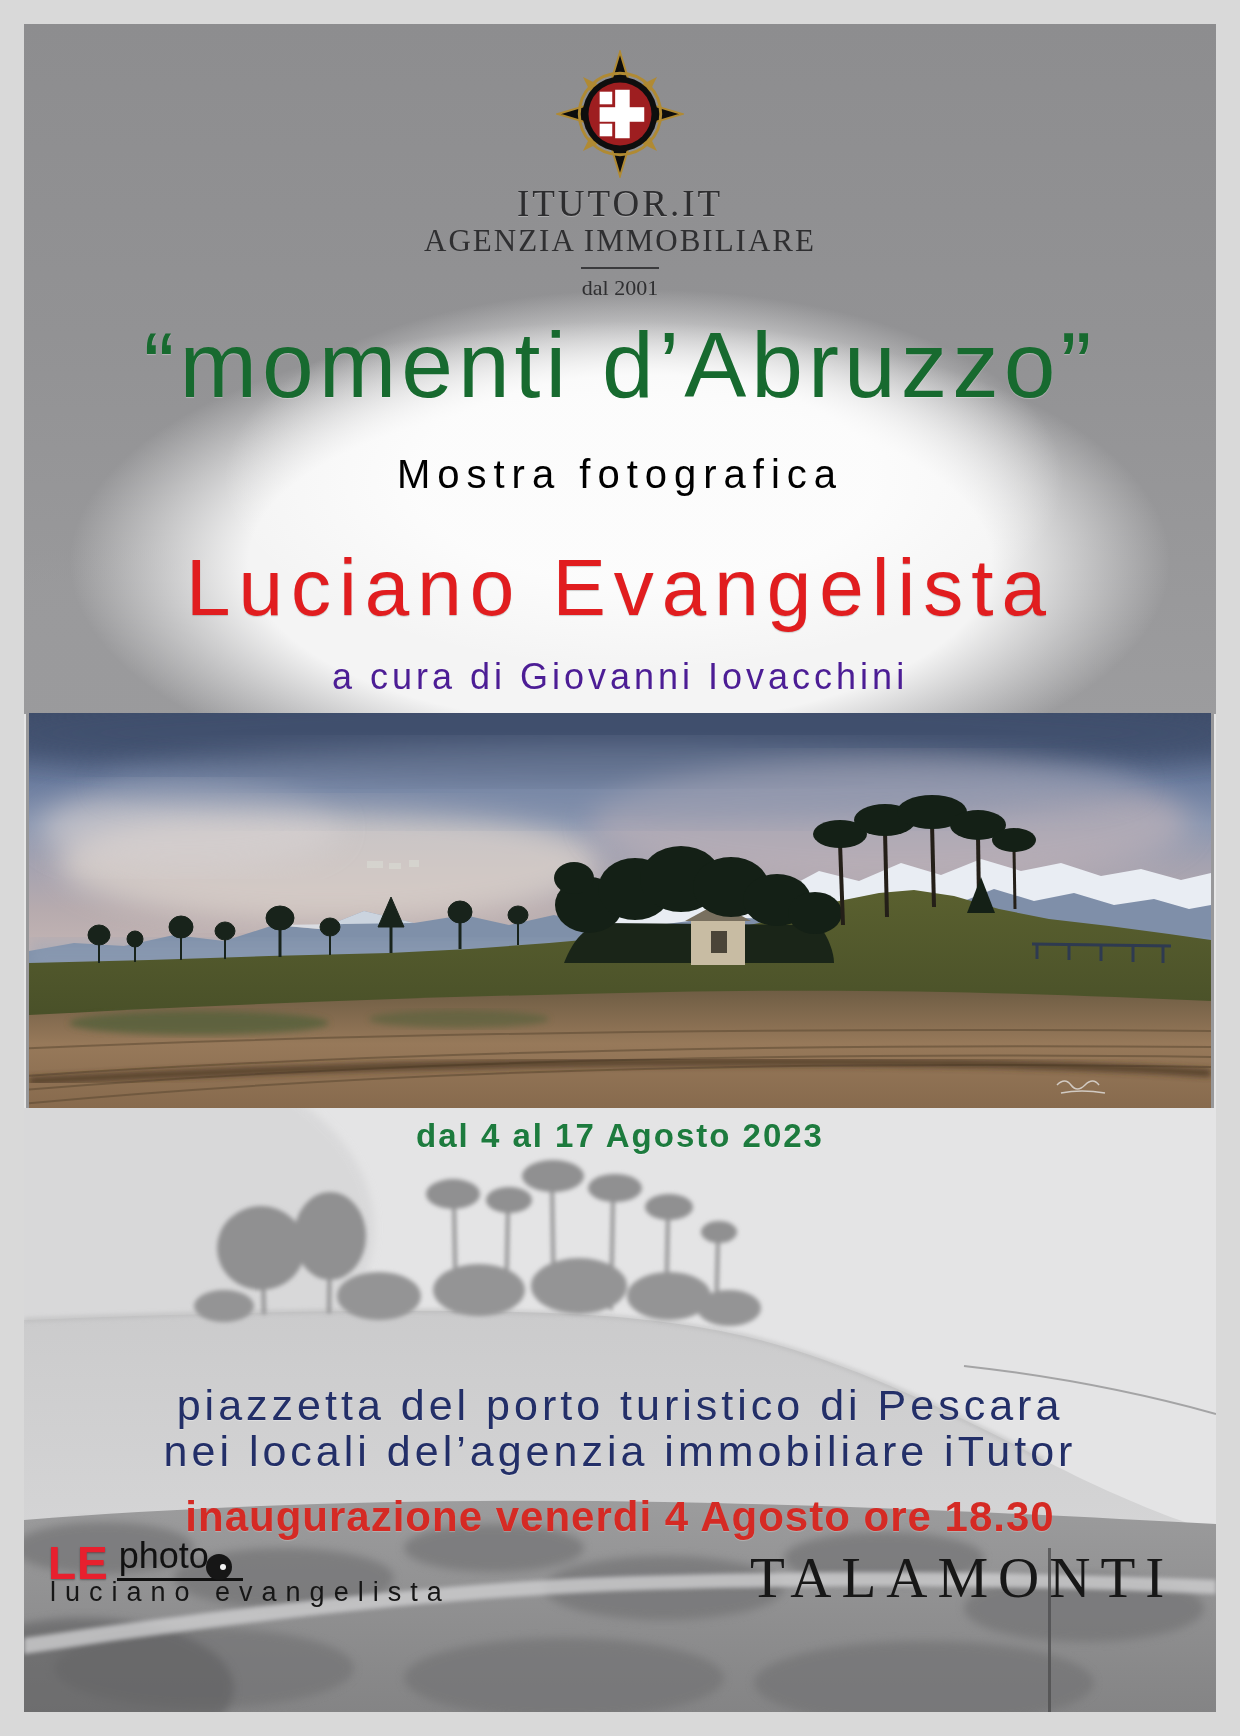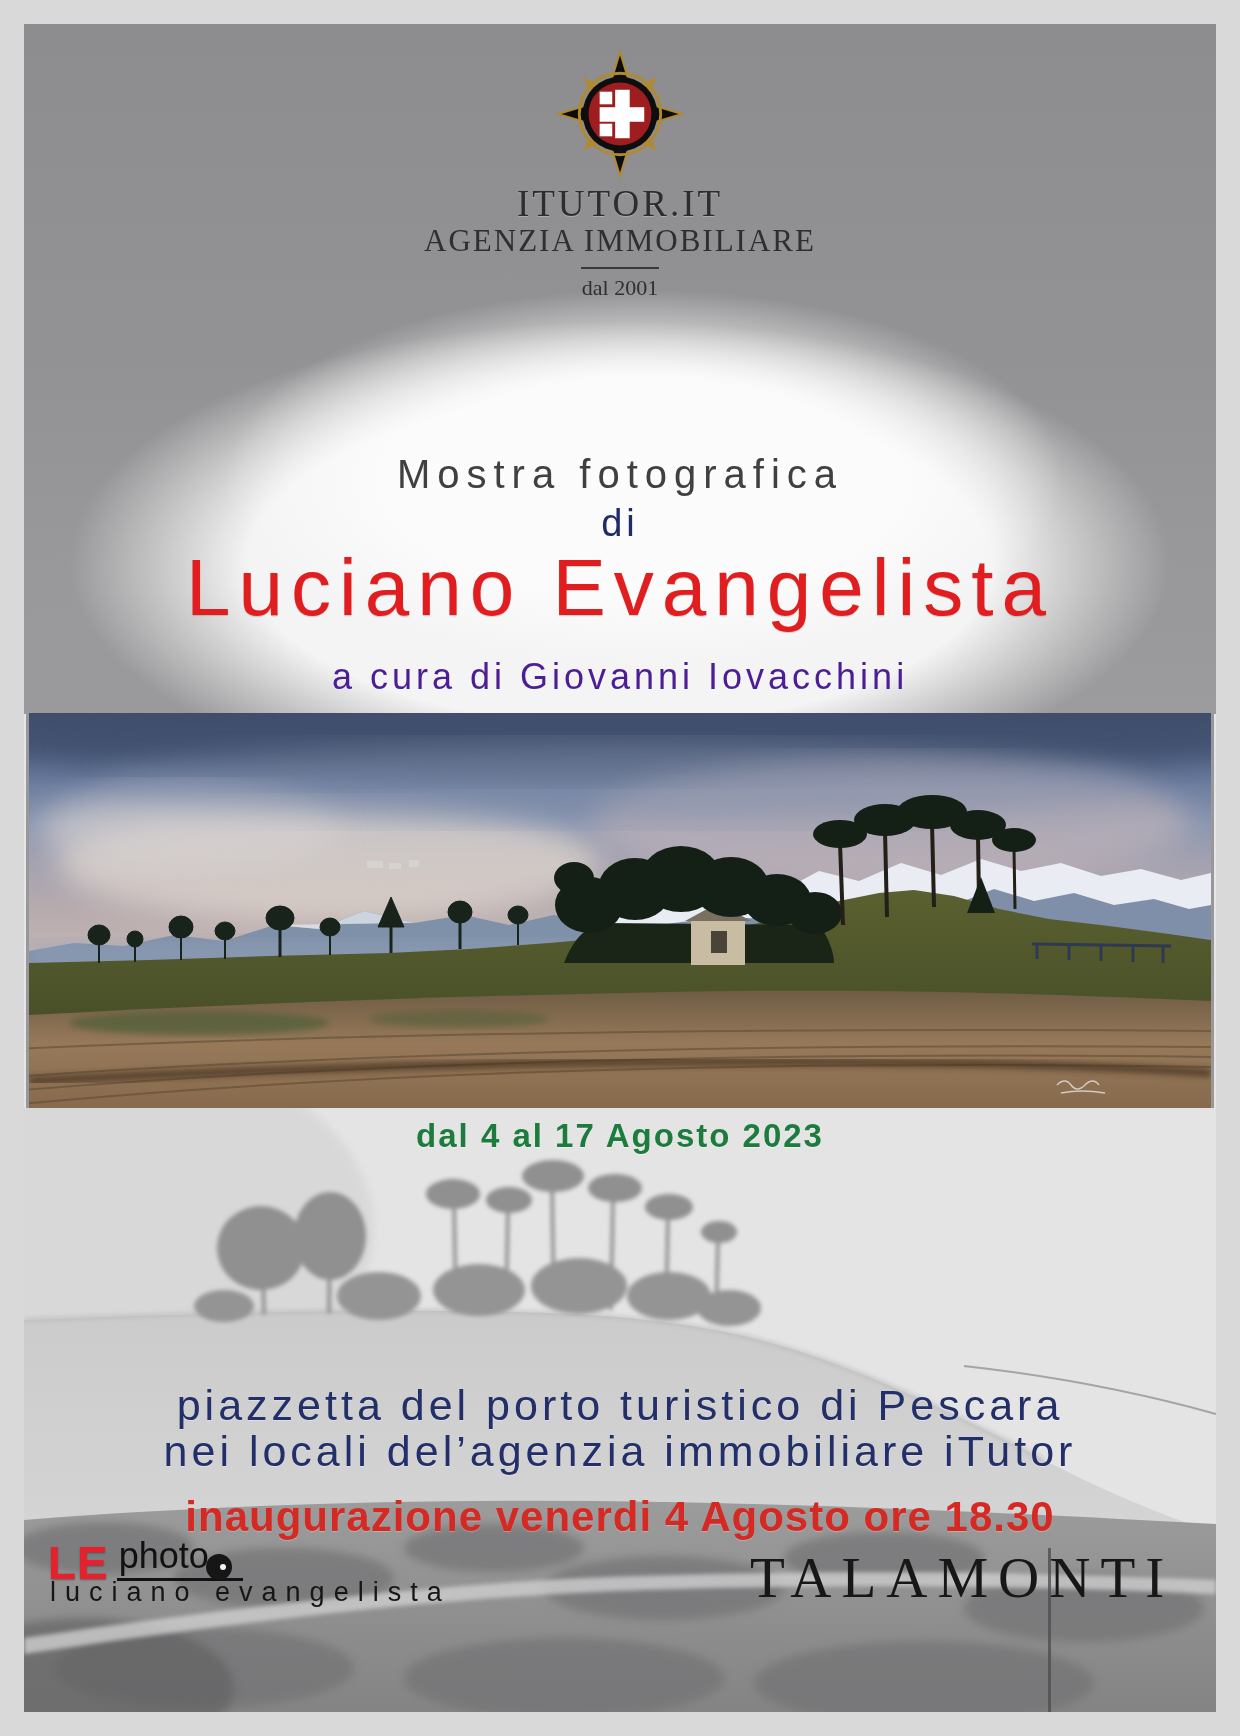--- a/index.html
+++ b/index.html
@@ -41,21 +41,21 @@
     position:absolute;top:251px;left:0;right:0;text-align:center;
     font-family:"Liberation Serif",serif;font-size:22px;color:#2f2f31;
   }
   .main-title{
     position:absolute;top:288px;left:0;right:0;text-align:center;
     font-size:93px;letter-spacing:5px;color:#176a2f;white-space:nowrap;
     text-shadow:0 1px 1px rgba(255,255,255,.3);
   }
   .subtitle-1{
     position:absolute;top:428px;left:0;right:0;text-align:center;
-    font-size:40px;letter-spacing:7px;color:#404040;
+    font-size:40px;letter-spacing:7px;color:#000000;
   }
   .subtitle-2{
     position:absolute;top:478px;left:0;right:0;text-align:center;
     font-size:38px;letter-spacing:4px;color:#212c67;
   }
   .artist{
     position:absolute;top:518px;left:0;right:0;text-align:center;
     font-size:80px;letter-spacing:8px;color:#e11d1f;white-space:nowrap;
     text-shadow:0 1px 1px rgba(120,120,120,.35);
   }
@@ -144,22 +144,22 @@
         <rect x="-21" y="10" width="13" height="13"></rect>
       </g>
     </svg>
   </div>
 
   <div class="brand-name">ITUTOR.IT</div>
   <div class="brand-sub">AGENZIA IMMOBILIARE</div>
   <div class="brand-rule"></div>
   <div class="brand-since">dal 2001</div>
 
+  <div class="main-title">“momenti d’Abruzzo”</div>
   <div class="subtitle-1">Mostra fotografica</div>
-  <div class="subtitle-2">di</div>
   <div class="artist">Luciano Evangelista</div>
   <div class="curator">a cura di Giovanni Iovacchini</div>
 
   <div class="photo">
     <svg width="1182" height="396" viewBox="0 0 1182 396">
       <defs>
         <linearGradient id="sky" x1="0" y1="0" x2="0" y2="1">
           <stop offset="0" stop-color="#3e4c68"></stop>
           <stop offset=".09" stop-color="#4e5e7e"></stop>
           <stop offset=".18" stop-color="#6c7d9f"></stop>

